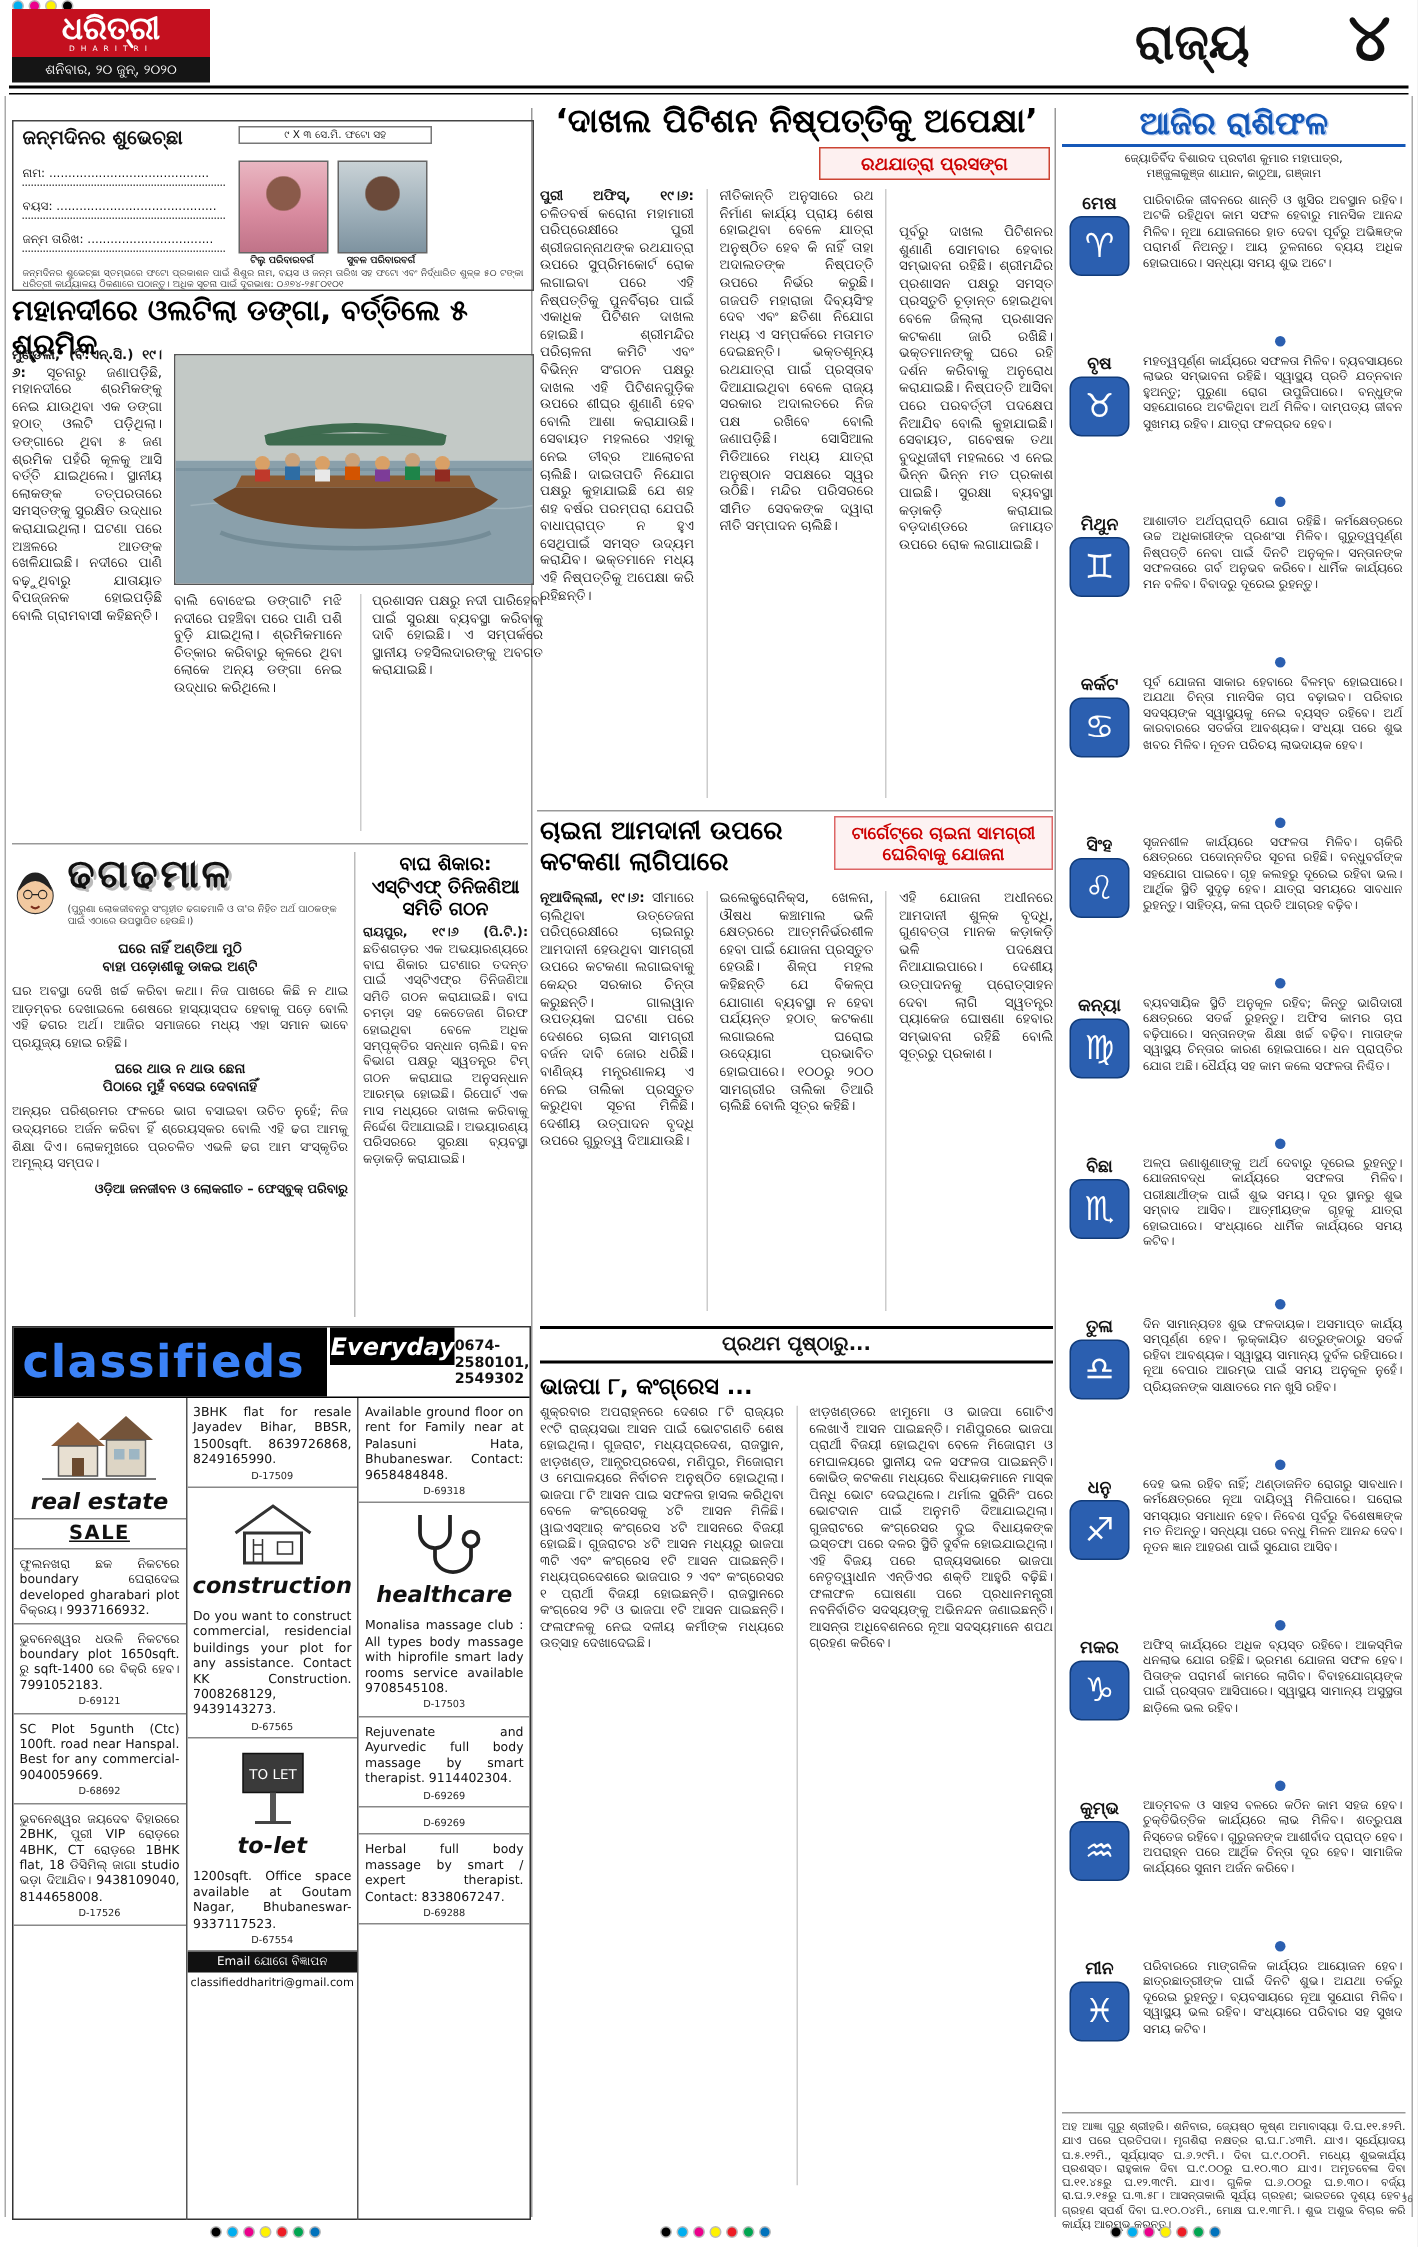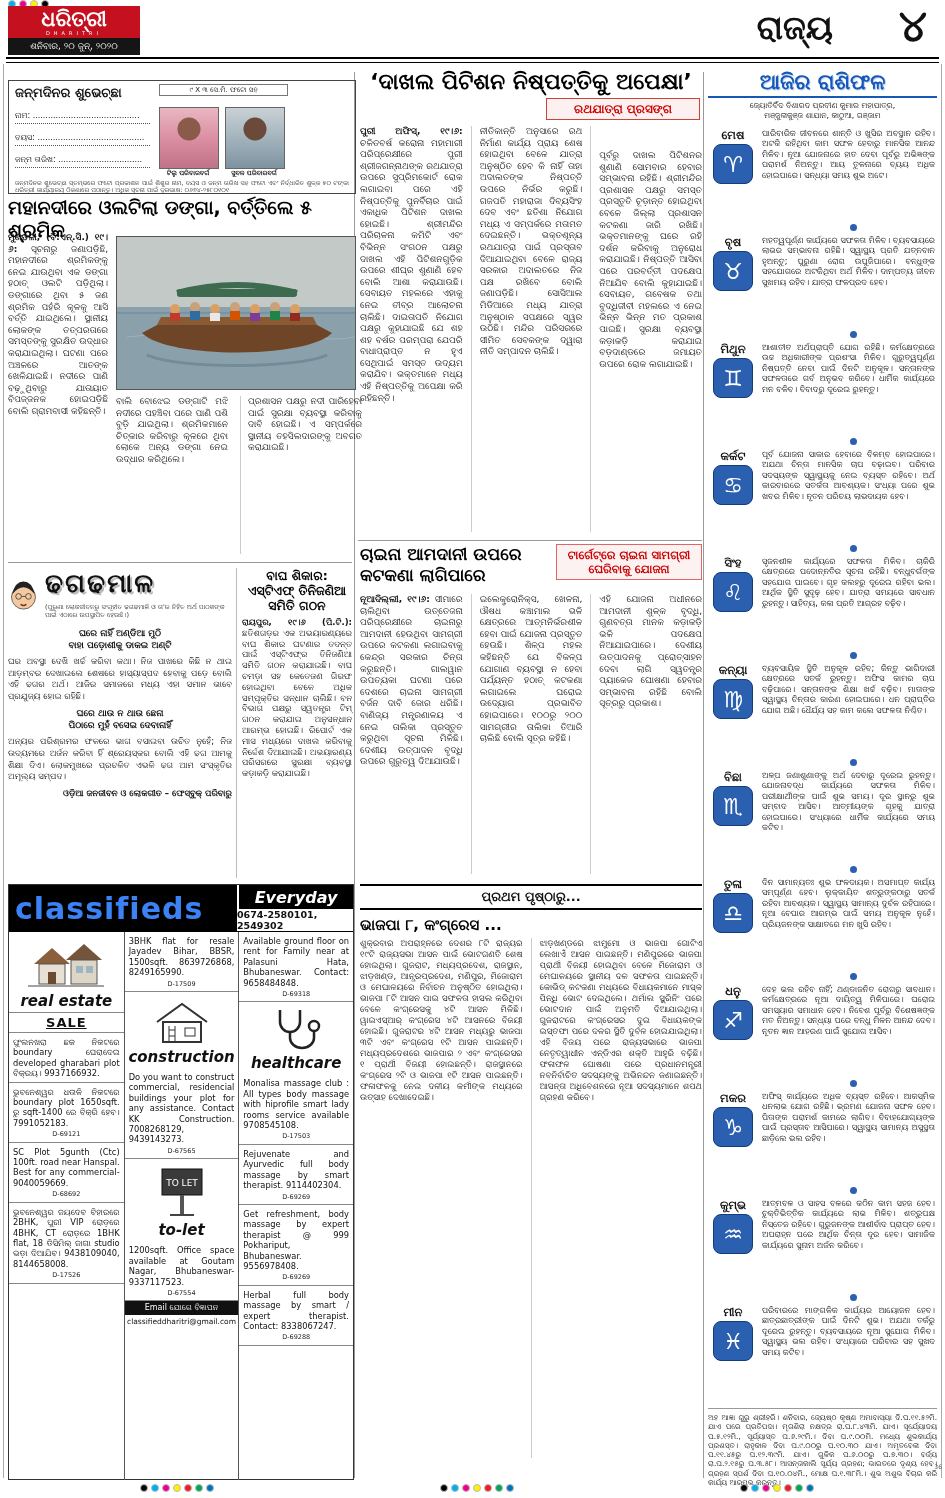--- a/index.html
+++ b/index.html
@@ -80,21 +80,21 @@
 
   #tiger{left:242px;top:568px;width:110px;height:310px;}
   #tiger .art-h1{font-size:12.5px;line-height:15px;text-align:center;}
   #tiger .jtext{font-size:8.5px;line-height:10.8px;}
 
   
   #cls{left:8px;top:884px;width:346px;height:596px;border:1px solid #333;box-sizing:border-box;}
   #cls-head{display:flex;height:46px;border-bottom:1px solid #000;}
   #cls-brand{width:222px;background:#000;color:#3b82f6;font-size:30px;font-weight:bold;
      display:flex;align-items:center;padding-left:6px;letter-spacing:1px;}
-  #cls-right{flex:1;display:flex;flex-direction:column;}
+  #cls-right{flex:1;display:flex;flex-direction:row;}
   #cls-everyday{background:#000;color:#fff;font-size:16px;font-weight:bold;font-style:italic;
      height:25px;display:flex;align-items:center;justify-content:center;border-left:2px solid #fff;}
   #cls-phones{font-size:9.5px;font-weight:bold;display:flex;align-items:center;justify-content:center;flex:1;}
   #cls-cols{display:flex;height:548px;}
   .cls-col{width:115px;box-sizing:border-box;overflow:hidden;}
   .cls-col + .cls-col{border-left:1px solid #555;}
   .cls-ad{padding:4px 4px 2px;border-bottom:1px solid #888;font-size:8.3px;line-height:10.4px;text-align:justify;}
   .cls-code{display:block;text-align:center;font-size:6.5px;color:#222;margin-top:1px;}
   .cls-script{font-style:italic;font-weight:bold;font-size:15px;text-align:center;padding:2px 0;}
   .cls-iconwrap{display:flex;justify-content:center;padding:4px 0 0;}
@@ -329,21 +329,21 @@
         <div class="cls-iconwrap">
           <svg width="60" height="46" viewBox="0 0 60 46">
             <path d="M14 4 V16 a10 10 0 0 0 20 0 V4" fill="none" stroke="#222" stroke-width="2.5"></path>
             <path d="M24 26 V32 a12 10 0 0 0 24 0 V24" fill="none" stroke="#222" stroke-width="2.5"></path>
             <circle cx="48" cy="20" r="5" fill="none" stroke="#222" stroke-width="2.5"></circle>
           </svg>
         </div>
         <div class="cls-script">healthcare</div>
         <div class="cls-ad"><span>Monalisa massage club : All types body massage with hiprofile smart lady rooms service available 9708545108.</span><span class="cls-code">D-17503</span></div>
         <div class="cls-ad"><span>Rejuvenate and Ayurvedic full body massage by smart therapist. 9114402304.</span><span class="cls-code">D-69269</span></div>
-        <div class="cls-ad"><span>Get refreshment, body massage by expert therapist @ 999 Pokhariput, Bhubaneswar. 9556978408.</span><span class="cls-code">D-69269</span></div>
+        <div class="cls-ad"><span class="cls-code">D-69269</span></div>
         <div class="cls-ad"><span>Herbal full body massage by smart / expert therapist. Contact: 8338067247.</span><span class="cls-code">D-69288</span></div>
       </div>
     </div>
   </div>
 
   <div class="abs" id="cont">
     <div class="hdr">ପ୍ରଥମ ପୃଷ୍ଠାରୁ...</div>
     <div class="art-h1">ଭାଜପା ୮, କଂଗ୍ରେସ ...</div>
     <div class="cols">
       <div class="c jtext" style="font-size:8.6px;line-height:11px;">ଶୁକ୍ରବାର ଅପରାହ୍ନରେ ଦେଶର ୮ଟି ରାଜ୍ୟର ୧୯ଟି ରାଜ୍ୟସଭା ଆସନ ପାଇଁ ଭୋଟଗଣତି ଶେଷ ହୋଇଥିଲା। ଗୁଜରାଟ, ମଧ୍ୟପ୍ରଦେଶ, ରାଜସ୍ଥାନ, ଝାଡ଼ଖଣ୍ଡ, ଆନ୍ଧ୍ରପ୍ରଦେଶ, ମଣିପୁର, ମିଜୋରାମ ଓ ମେଘାଳୟରେ ନିର୍ବାଚନ ଅନୁଷ୍ଠିତ ହୋଇଥିଲା। ଭାଜପା ୮ଟି ଆସନ ପାଇ ସଫଳତା ହାସଲ କରିଥିବା ବେଳେ କଂଗ୍ରେସକୁ ୪ଟି ଆସନ ମିଳିଛି। ୱାଇଏସ୍ଆର୍ କଂଗ୍ରେସ ୪ଟି ଆସନରେ ବିଜୟୀ ହୋଇଛି। ଗୁଜରାଟର ୪ଟି ଆସନ ମଧ୍ୟରୁ ଭାଜପା ୩ଟି ଏବଂ କଂଗ୍ରେସ ୧ଟି ଆସନ ପାଇଛନ୍ତି। ମଧ୍ୟପ୍ରଦେଶରେ ଭାଜପାର ୨ ଏବଂ କଂଗ୍ରେସର ୧ ପ୍ରାର୍ଥୀ ବିଜୟୀ ହୋଇଛନ୍ତି। ରାଜସ୍ଥାନରେ କଂଗ୍ରେସ ୨ଟି ଓ ଭାଜପା ୧ଟି ଆସନ ପାଇଛନ୍ତି। ଫଳାଫଳକୁ ନେଇ ଦଳୀୟ କର୍ମୀଙ୍କ ମଧ୍ୟରେ ଉତ୍ସାହ ଦେଖାଦେଇଛି।</div>

